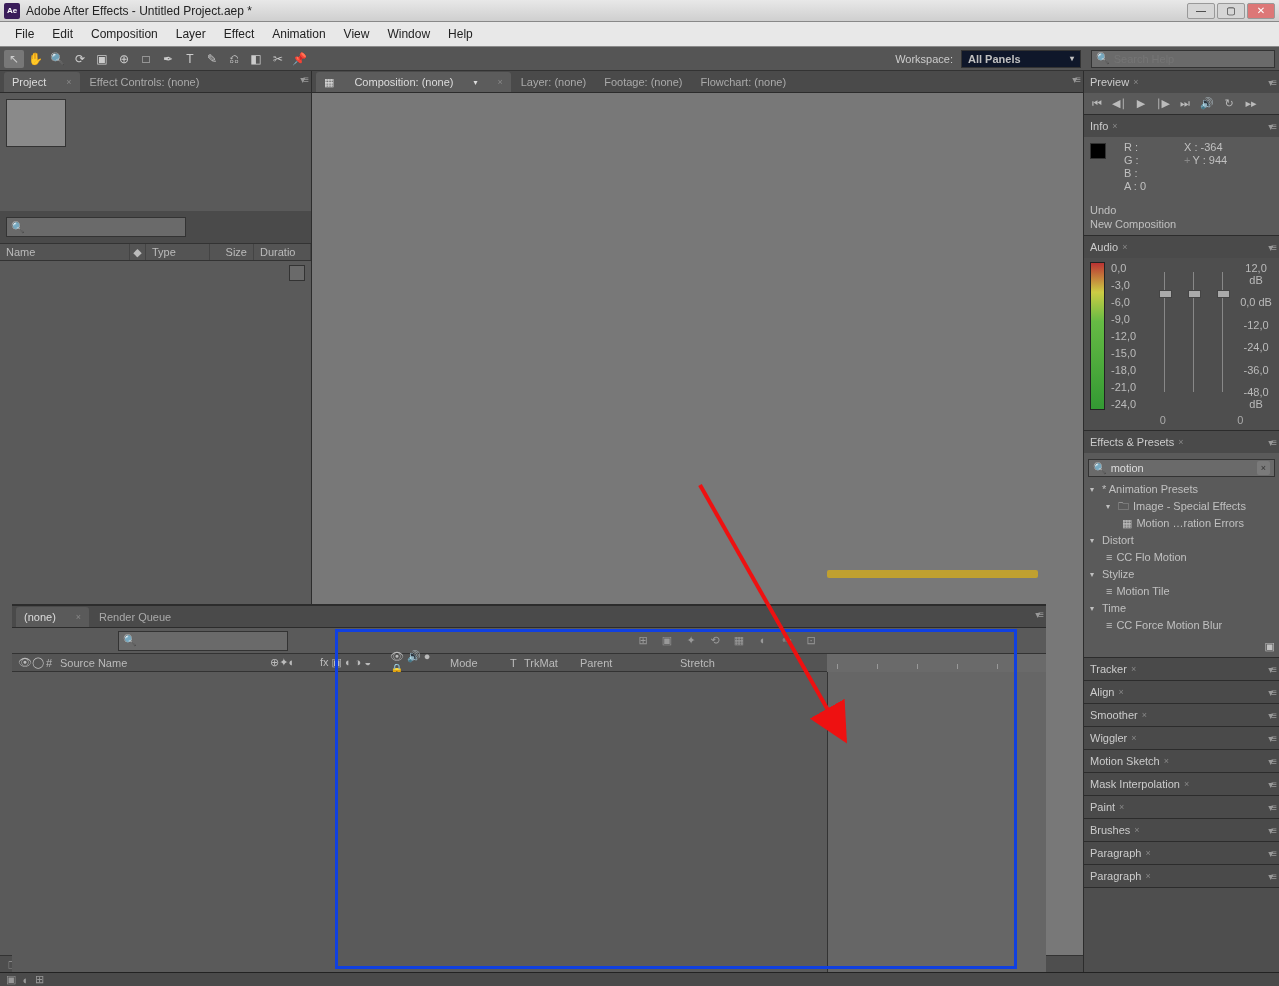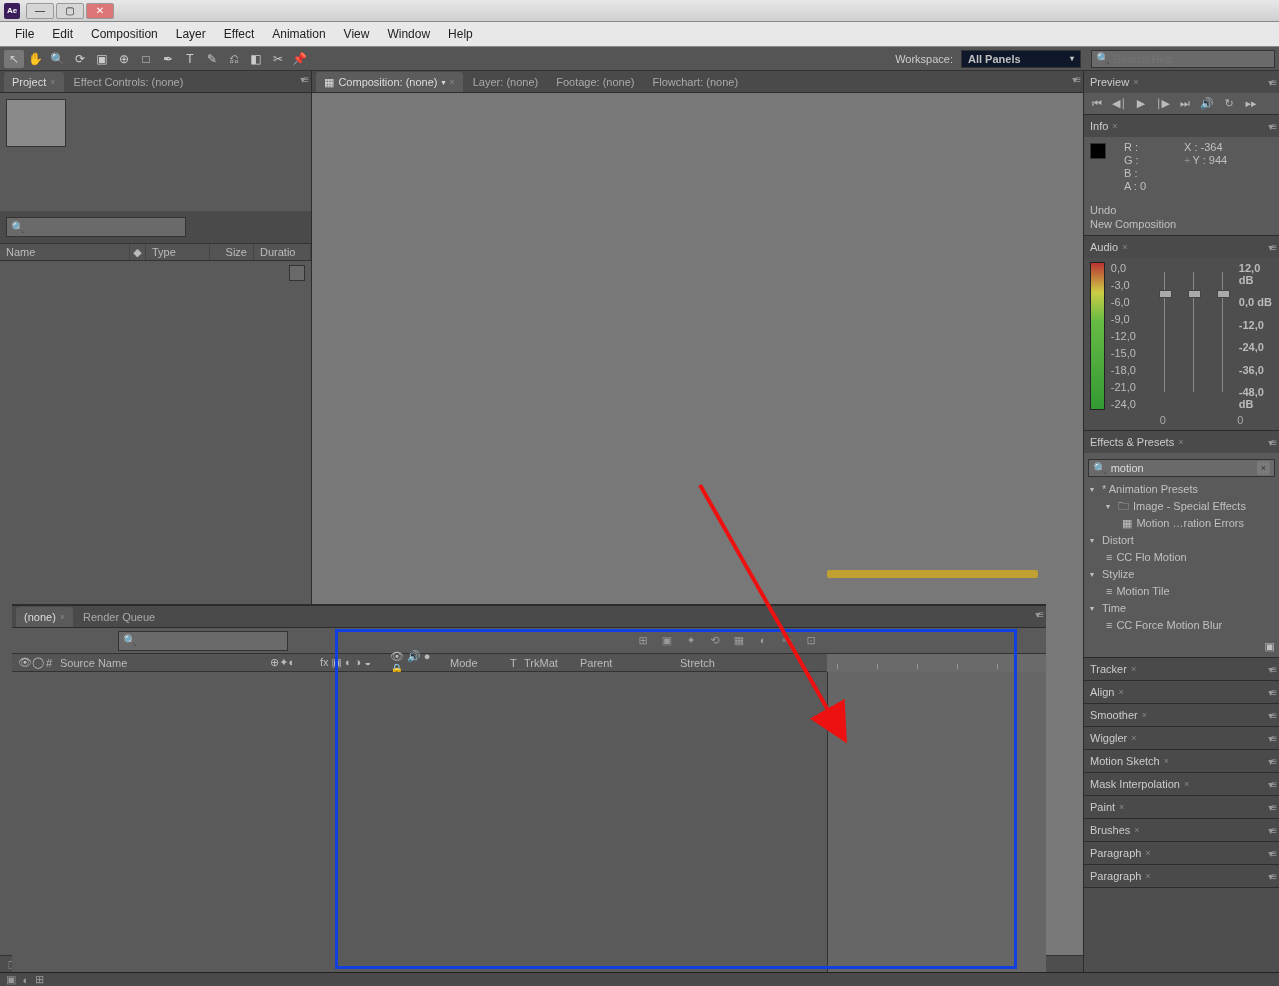--- a/index.html
+++ b/index.html
@@ -28,21 +28,21 @@
 .search-help input { background: transparent; border: none; color: #ddd; outline: none; width: 140px; }
 
 
 .app { display: flex; height: calc(100% - 66px - 14px); }
 .col-left { width: 312px; display: flex; flex-direction: column; border-right: 1px solid #2c2c2c; }
 .col-mid  { flex: 1; display: flex; flex-direction: column; }
 .col-right{ width: 196px; display: flex; flex-direction: column; border-left: 1px solid #2c2c2c; background: #4e4e4e; overflow: hidden; }
 
 
 .panel-tabs { height: 22px; background: #4a4a4a; display: flex; align-items: flex-end; border-bottom: 1px solid #2c2c2c; padding-left: 4px; position: relative; }
-.tab { height: 20px; padding: 0 8px; display: flex; align-items: center; gap: 4px; color: #aaa; border-top-left-radius: 3px; border-top-right-radius: 3px; margin-right: 2px; margin-top: 32px; }
+.tab { height: 20px; padding: 0 8px; display: flex; align-items: center; gap: 20px; color: #aaa; border-top-left-radius: 3px; border-top-right-radius: 3px; margin-right: 2px; margin-top: 32px; }
 .tab.active { background: #5a5a5a; color: #ddd; }
 .tab .x { font-size: 9px; color: #888; }
 .panel-menu { position: absolute; right: 4px; top: 3px; color: #999; font-size: 10px; letter-spacing: -2px; }
 
 
 .project-top { height: 118px; background: #5a5a5a; padding: 6px; }
 .proj-thumb { width: 60px; height: 48px; background: #8a8a8a; border: 1px solid #333; }
 .search-field { height: 20px; background: #6a6a6a; border: 1px solid #333; margin: 6px; display: flex; align-items: center; padding: 0 4px; gap: 4px; max-width: 180px; }
 .search-field input { background: transparent; border: none; outline: none; color: #ddd; flex: 1; }
 .proj-cols { height: 18px; background: #545454; border-top: 1px solid #333; border-bottom: 1px solid #333; display: flex; align-items: center; font-size: 10px; color: #bbb; }
@@ -85,21 +85,21 @@
 .info-grid { display: flex; gap: 18px; }
 .info-swatch { width: 16px; height: 16px; background: #000; border: 1px solid #333; margin-top: 2px; }
 .info-col { display: flex; flex-direction: column; line-height: 13px; }
 .info-actions { margin-top: 10px; line-height: 14px; }
 .audio-body { display: flex; gap: 6px; padding: 4px 6px; }
 .audio-meter { width: 18px; height: 148px; background: linear-gradient(to bottom,#b33 0%,#cc4 20%,#6b4 40%,#393 100%); border: 1px solid #222; }
 .audio-scale { display: flex; flex-direction: column; justify-content: space-between; font-size: 9px; color: #bbb; height: 148px; }
 .audio-sliders { display: flex; gap: 8px; margin-left: 12px; align-items: flex-start; }
 .vslider { width: 1px; height: 120px; background: #888; position: relative; margin: 10px 10px 0; }
 .vslider::before { content: ""; position: absolute; left: -5px; top: 18px; width: 11px; height: 6px; background: #aaa; border: 1px solid #444; }
-.audio-right-scale { display: flex; flex-direction: column; justify-content: space-between; font-size: 9px; color: #bbb; height: 148px; margin-left: auto; text-align: left; font-weight: bold; }
+.audio-right-scale { display: flex; flex-direction: column; justify-content: space-between; font-size: 9px; color: #bbb; height: 148px; margin-left: auto; text-align: center; }
 .ep-search { height: 18px; background: #6a6a6a; border: 1px solid #333; display: flex; align-items: center; padding: 0 4px; gap: 4px; margin: 2px 0 4px; }
 .ep-search input { background: transparent; border: none; outline: none; color: #ddd; flex: 1; font-size: 11px; }
 .ep-clear { width: 14px; height: 14px; background: #7a7a7a; color: #333; display: flex; align-items: center; justify-content: center; font-size: 9px; border-radius: 2px; }
 .tree { font-size: 11px; line-height: 17px; }
 .tree .row { display: flex; align-items: center; gap: 4px; padding-left: 2px; }
 .tree .row.l1 { padding-left: 2px; }
 .tree .row.l2 { padding-left: 18px; }
 .tree .row.l3 { padding-left: 34px; }
 .tree .arrow { font-size: 8px; width: 8px; display: inline-block; }
 
@@ -108,20 +108,21 @@
 .blue-box { position: absolute; border: 3px solid #1040e0; pointer-events: none; }
 
 
 .statusbar { position: absolute; left: 0; bottom: 0; right: 0; height: 14px; background: #4a4a4a; border-top: 1px solid #222; display: flex; align-items: center; padding: 0 6px; gap: 6px; color: #999; font-size: 9px; }
 </style>
 </head>
 <body>
 
 <div class="titlebar">
   <div class="ae-icon">Ae</div>
+  <div class="title">Adobe After Effects - Untitled Project.aep *</div>
   <div class="winbtns">
     <div class="winbtn">—</div>
     <div class="winbtn">▢</div>
     <div class="winbtn close">✕</div>
   </div>
 </div>
 
 <div class="menubar">
   <span>File</span>
   <span>Edit</span>

